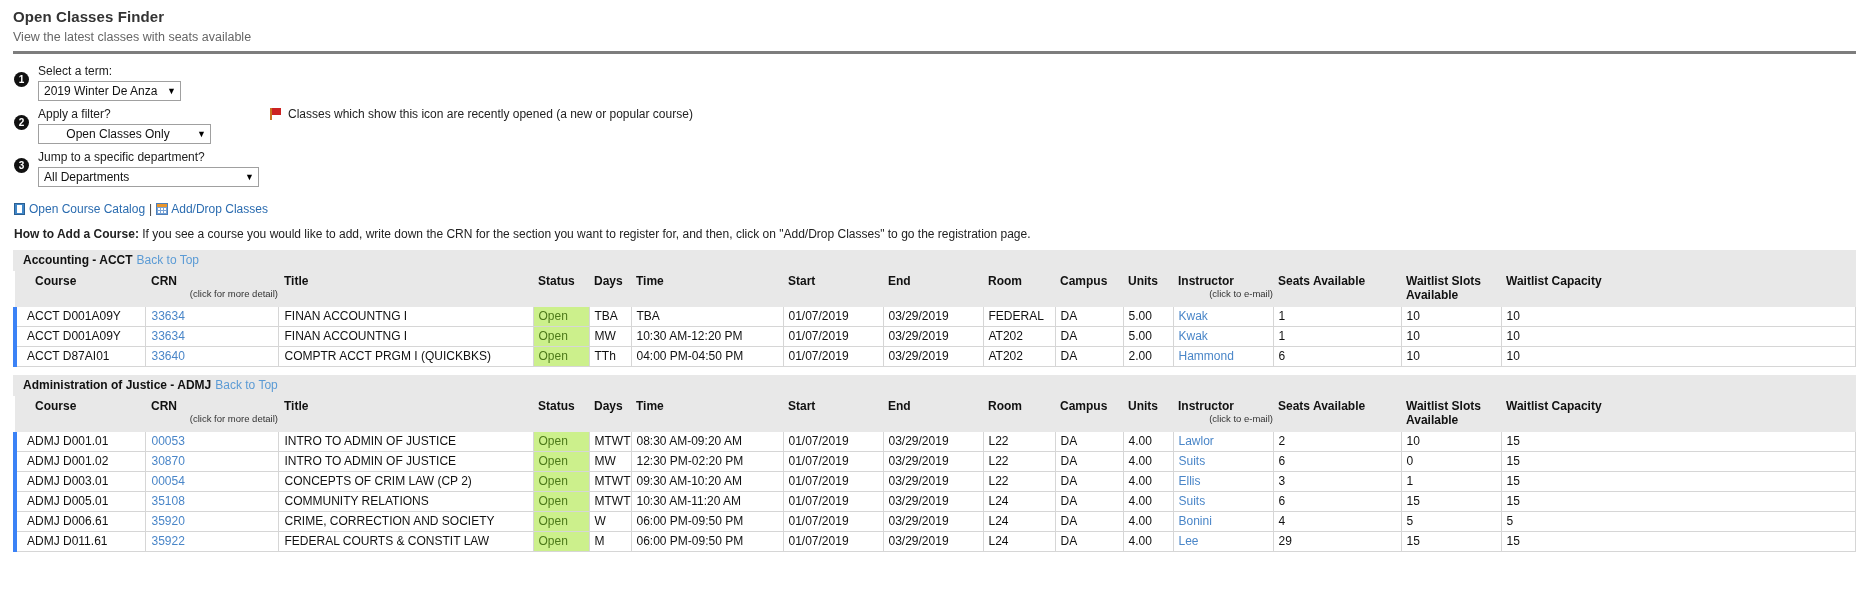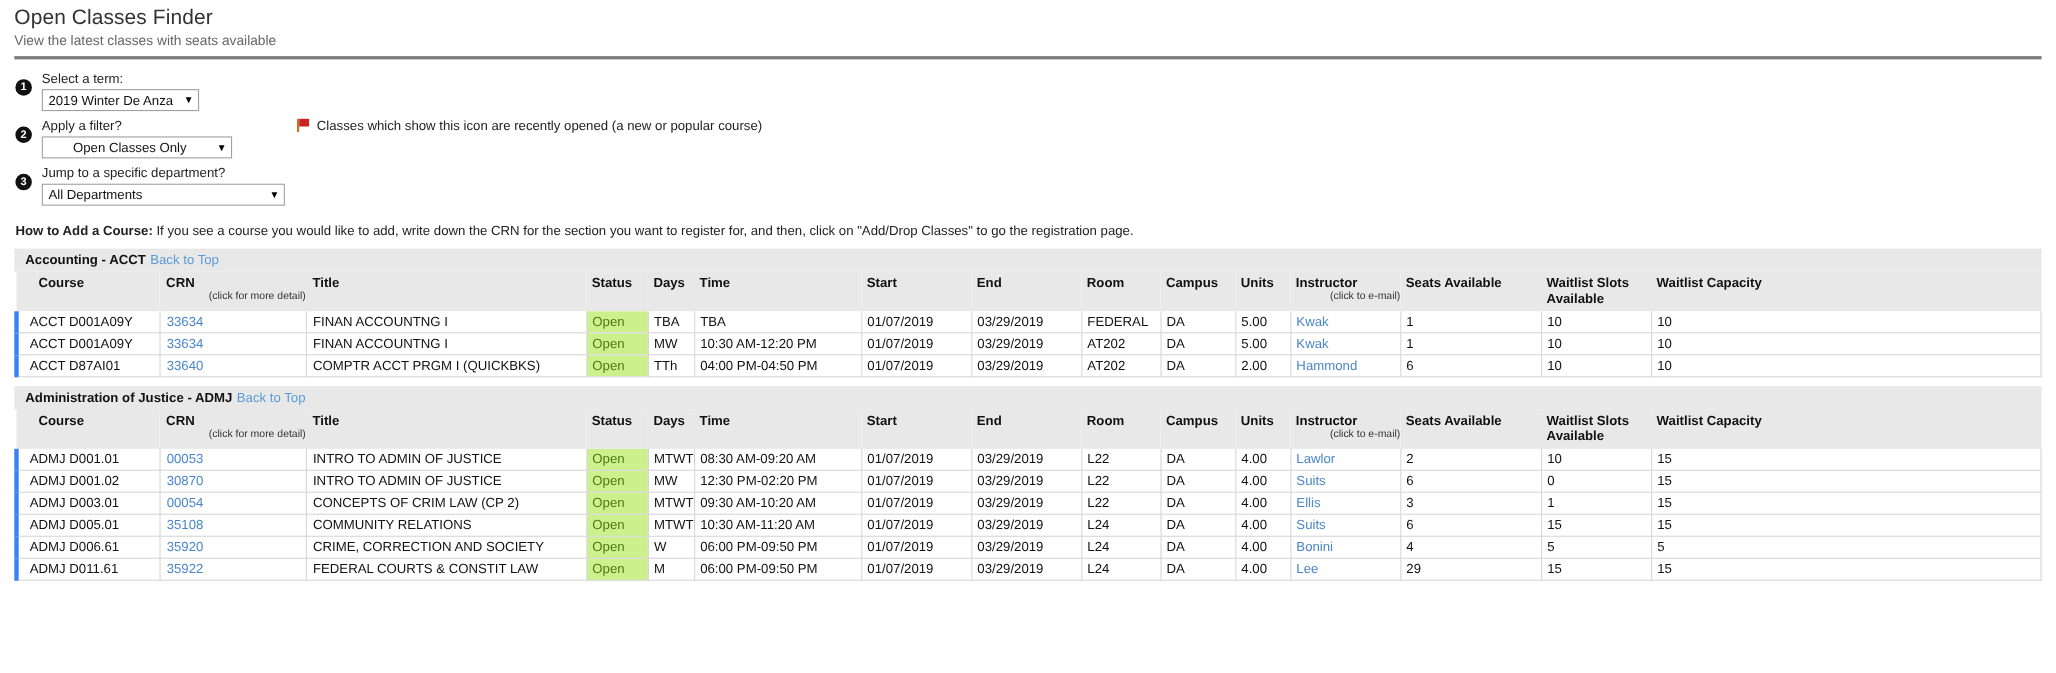--- a/index.html
+++ b/index.html
@@ -20,22 +20,22 @@
     width: 1869px;
     height: 612px;
     padding: 0;
   }
 
   
   .header {
     padding: 6px 0 0 13px;
   }
   .app-title {
-    font-size: 19px;
-    font-weight: normal;
+    font-size: 15px;
+    font-weight: bold;
     color: #333333;
     line-height: 22px;
     margin: 0;
     letter-spacing: 0.1px;
   }
   .app-subtitle {
     font-size: 12.5px;
     color: #666666;
     line-height: 16px;
     margin: 1px 0 0 0;
@@ -329,20 +329,27 @@
       </div>
     </div>
 
     <div class="flag-note">
       <span class="flag-icon">
         <span class="pole"></span><span class="cloth"></span>
       </span><span>Classes which show this icon are recently opened (a new or popular course)</span>
     </div>
   </div>
 
+  <div class="links-row">
+    <span class="icon-book">
+      <span class="b1"></span><span class="b2"></span>
+    </span><a href="#">Open Course Catalog</a><span class="sep">|</span><span class="icon-grid">
+      <span class="g-border"></span><span class="g-top"></span><span class="g-cells"></span>
+    </span><a href="#">Add/Drop Classes</a>
+  </div>
 
   <div class="howto">
     <b>How to Add a Course:</b><span> If you see a course you would like to add, write down the CRN for the section you want to register for, and then, click on "Add/Drop Classes" to go the registration page.</span>
   </div>
 
   <div id="dept-container">
       <div class="dept-block">
         <div class="dept-title"><span>Accounting - ACCT</span><a href="#">Back to Top</a></div>
         <table class="classes">
           <colgroup>

